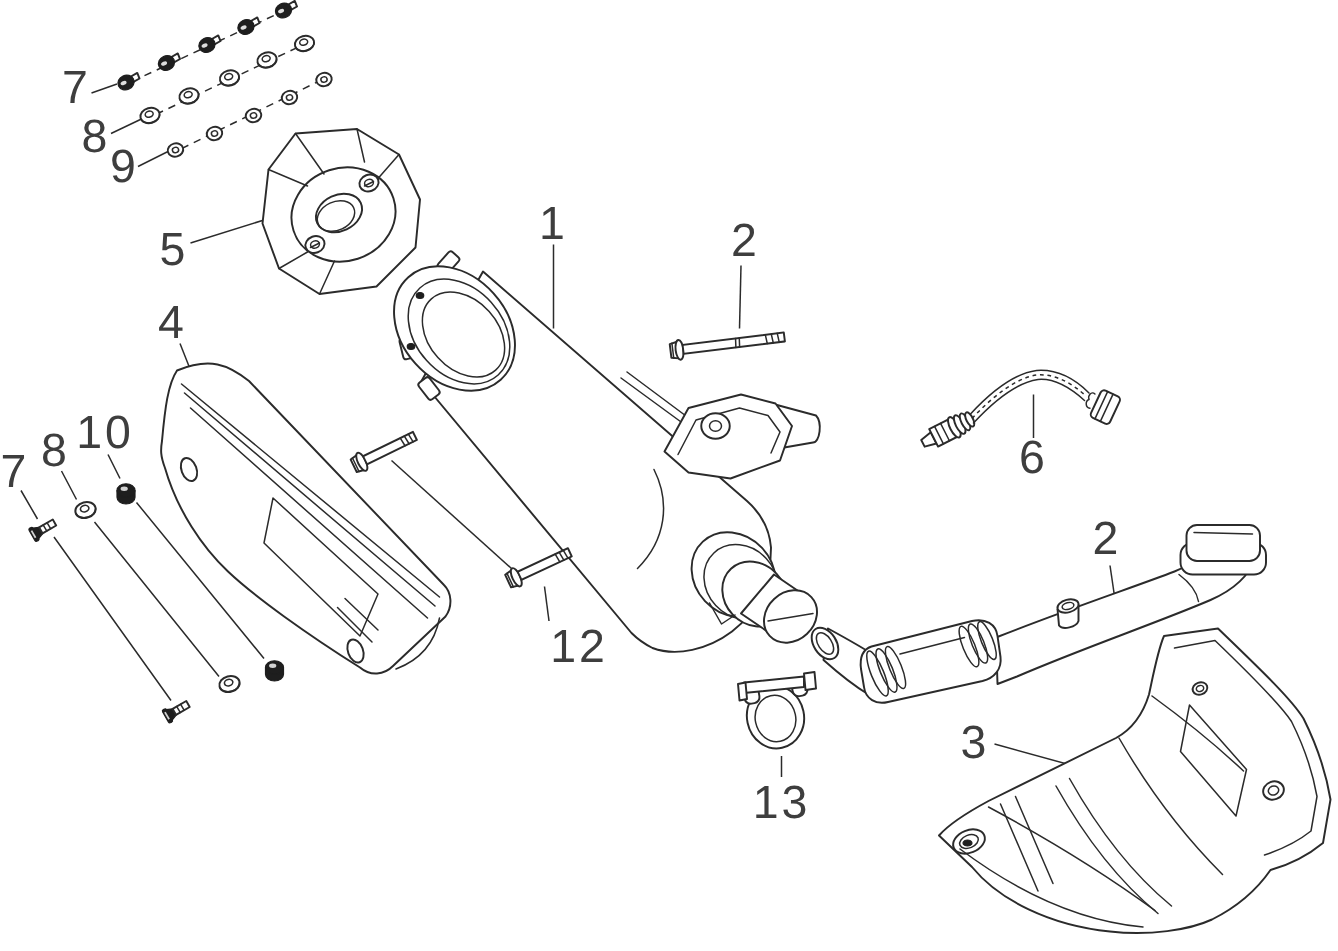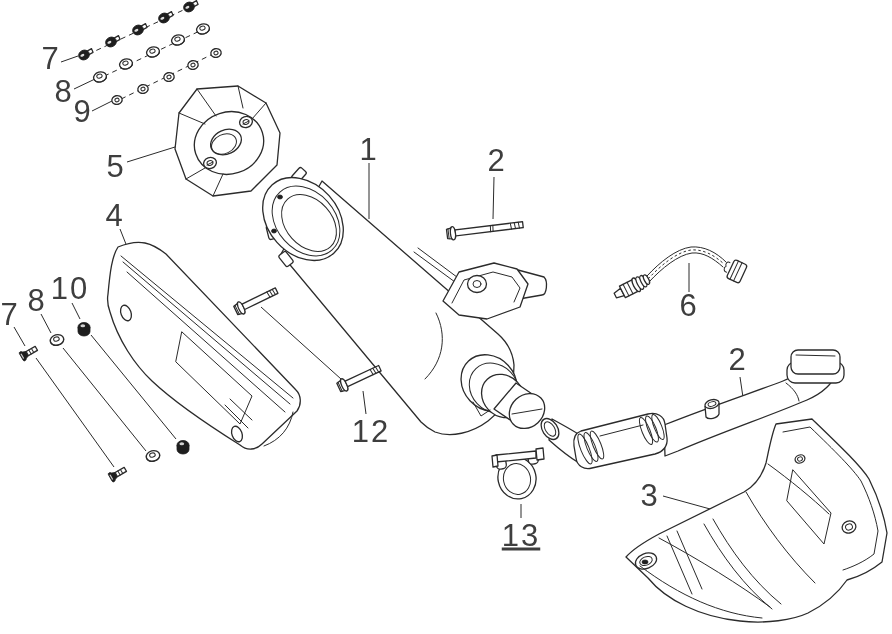--- a/index.html
+++ b/index.html
@@ -278,16 +278,16 @@
 <div class="callout" style="left:116px; top:166px;">5</div>
 <div class="callout" style="left:115px; top:215px;">4</div>
 <div class="callout" style="left:369px; top:149px;">1</div>
 <div class="callout" style="left:497px; top:160px;">2</div>
 <div class="callout" style="left:689px; top:305px;">6</div>
 <div class="callout" style="left:738px; top:359px;">2</div>
 <div class="callout" style="left:650px; top:495px;">3</div>
 <div class="callout" style="left:10px;  top:314px;">7</div>
 <div class="callout" style="left:37px;  top:300px;">8</div>
 <div class="callout" style="left:70px;  top:288px;text-align:right;">10</div>
-<div class="callout" style="left:371px; top:431px;">12</div>
-<div class="callout" style="left:521px; top:535px;text-decoration:underline;">13</div>
+<div class="callout" style="left:386px; top:431px;">12</div>
+<div class="callout" style="left:521px; top:535px;">13</div>
 
 </div>
 
 </body></html>

